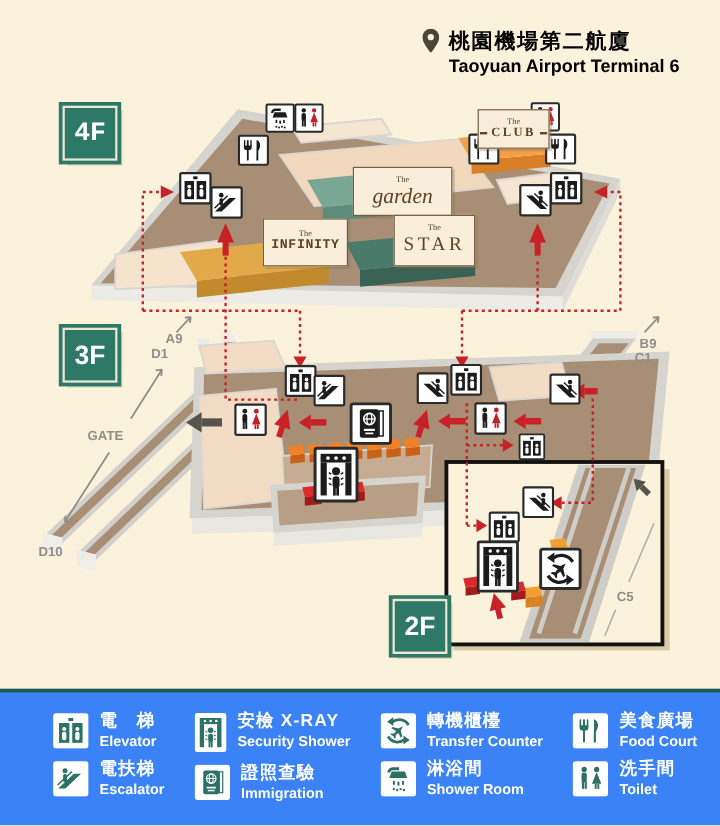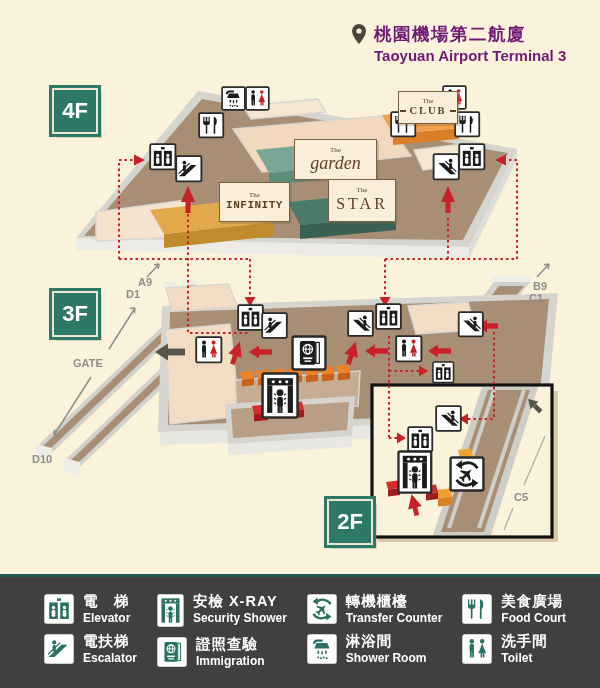--- a/index.html
+++ b/index.html
@@ -1,48 +1,48 @@
 <!DOCTYPE html>
 <html><head>
 <meta charset="utf-8">
 <style>
   html,body{margin:0;padding:0;}
   .canvas{position:relative;width:600px;height:688px;background:#fbf2dc;overflow:hidden;
           font-family:"Liberation Sans",sans-serif;}
   svg text{font-family:"Liberation Sans",sans-serif;}
 
   
-  .hdr{position:absolute;left:352px;top:24px;display:flex;gap:8px;align-items:flex-start;color:#701a75;}
+  .hdr{position:absolute;left:352px;top:24px;display:flex;gap:8px;align-items:flex-start;color:#000000;}
   .hdr .t-zh{font-size:17.5px;font-weight:bold;letter-spacing:1.5px;line-height:1.25;}
   .hdr .t-en{font-size:15px;font-weight:bold;line-height:1.3;}
 
   
   .floor-label{position:absolute;width:42px;height:42px;background:#2e7868;border:2px solid #ece7d2;
     outline:3px solid #2e7868;box-shadow:4px 4px 0 rgba(140,125,95,.28);color:#fff;font-weight:bold;
     font-size:22px;display:flex;align-items:center;justify-content:center;}
-  .fl4{left:52px;top:88px;} .fl3{left:52px;top:291px;} .fl2{left:327px;top:499px;}
+  .fl4{left:52px;top:88px;font-family:Liberation Mono, monospace;} .fl3{left:52px;top:273px;} .fl2{left:327px;top:499px;}
 
   
   .sign{position:absolute;background:#f8eed9;border:1.5px solid #77603f;display:flex;flex-direction:column;
     align-items:center;justify-content:center;color:#5f4124;box-shadow:2px 2px 0 rgba(120,105,80,.3);margin-left:17px;}
   .sign .pre{font-size:7px;line-height:1;font-family:"Liberation Serif",serif;}
   .sg-garden{left:277px;top:139px;width:81px;height:39px;}
   .sg-garden .nm{font-family:"Liberation Serif",serif;font-style:italic;font-size:18px;line-height:1;text-align:right;}
   .sg-infinity{left:202px;top:182px;width:69px;height:38px;}
   .sg-infinity .nm{font-family:Liberation Mono, monospace;font-size:11px;font-weight:bold;letter-spacing:.5px;line-height:1.2;}
   .sg-star{left:311px;top:179px;width:66px;height:41px;}
   .sg-star .nm{font-family:Liberation Serif, serif;font-size:16px;letter-spacing:3px;line-height:1.2;}
   .sg-club{left:381px;top:91px;width:58px;height:31px;}
   .sg-club .nm{font-family:"Liberation Serif",serif;font-size:10.5px;letter-spacing:2px;line-height:1.2;display:flex;align-items:center;font-weight:bold;}
   .dashline{width:6px;height:1.5px;background:#5f4124;display:inline-block;margin:0 3px;}
 
   
-  .legend{position:absolute;left:0;top:574px;width:600px;height:114px;background:#404040;
+  .legend{position:absolute;left:0;top:574px;width:600px;height:114px;background:#3b82f6;
     border-top:3px solid #1d5b4d;box-sizing:border-box;display:flex;justify-content:space-between;
-    padding:17px 34px 0 44px;color:#fff;}
+    padding:17px 19px 0 44px;color:#fff;}
   .leg-col{display:flex;flex-direction:column;gap:10px;}
   .leg-item{display:flex;gap:9px;align-items:flex-start;}
   .leg-txt .zh{font-size:14.5px;font-weight:bold;letter-spacing:1px;line-height:1.1;}
   .leg-txt .en{font-size:12px;font-weight:bold;margin-top:2px;line-height:1;}
   .li{--box:#fff;--bd:#fff;--g:#2c7164;--m:#2c7164;--w:#2c7164;}
   .mi{--box:#fff;--bd:#2a2a2a;--g:#1c1c1c;--m:#1c1c1c;--w:#c22027;}
 </style>
 </head>
 <body>
 
@@ -438,21 +438,21 @@
 </svg>
 
 
 <div class="hdr">
   <svg width="14" height="20" viewBox="0 0 14 20">
     <path d="M7,0 a7,7 0 0 1 7,7 c0,5 -7,13 -7,13 S0,12 0,7 a7,7 0 0 1 7,-7 z" fill="#4a443a"></path>
     <circle cx="7" cy="7" r="2.6" fill="#fbf2dc"></circle>
   </svg>
   <div>
     <div class="t-zh">桃園機場第二航廈</div>
-    <div class="t-en">Taoyuan Airport Terminal 3</div>
+    <div class="t-en">Taoyuan Airport Terminal 6</div>
   </div>
 </div>
 
 
 <div class="floor-label fl4">4F</div>
 <div class="floor-label fl3">3F</div>
 <div class="floor-label fl2">2F</div>
 
 
 <div class="sign sg-garden">

